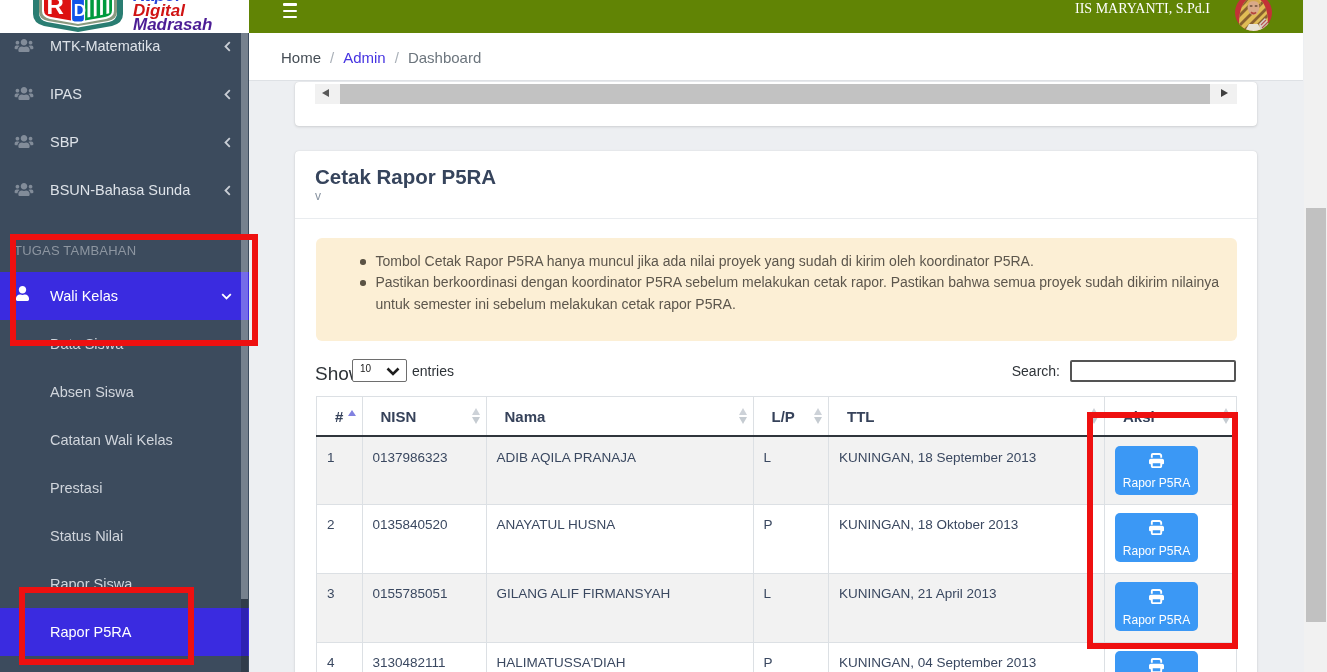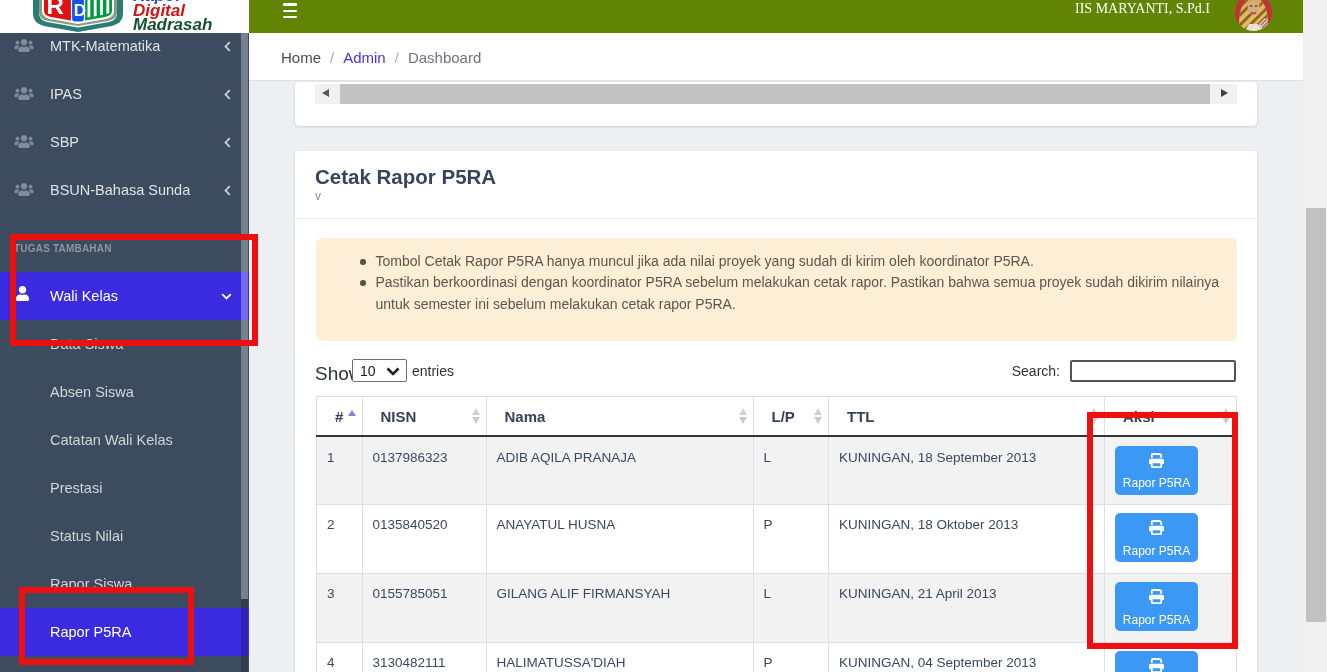--- a/index.html
+++ b/index.html
@@ -13,21 +13,21 @@
 .hbar { position:absolute; left:34px; width:14.3px; height:2.7px; background:#fff; border-radius:1px; }
 #username { right:93px; top:0; height:18px; line-height:18px; color:#fff; font-size:14px; }
 
 
 #sidebar { left:0; top:33px; width:249px; height:639px; background:#3c4b5d; }
 .mitem { position:absolute; left:0; width:249px; height:48px;text-align:right; }
 .mtext { position:absolute; left:50px; top:50%; transform:translateY(-50%); font-size:14.5px; color:#dde2e8; white-space:nowrap; }
 .subtext { color:#d0d5dc; }
 .activerow { background:#3a2be0; }
 .activerow .mtext { color:#fff; }
-.navhdr { position:absolute; left:14px; top:210px; font-size:10px; font-weight:bold; color:#8d96a1; letter-spacing:0.2px; }
+.navhdr { position:absolute; left:14px; top:210px; font-size:13px; font-weight:normal; color:#8d96a1; letter-spacing:0.2px; }
 #sthumb { left:240.5px; top:33px; width:7px; height:566px; background:rgba(255,255,255,0.30); }
 #strack { left:240.5px; top:599px; width:7px; height:73px; background:rgba(0,0,0,0.20); }
 
 
 #bcrumb { left:249px; top:33px; width:1054px; height:48px; background:#fff; border-bottom:1px solid #dee1e5;padding-left:22px; }
 #bctext { position:absolute; left:32px; top:16px; font-size:15px; color:#454d55; }
 #bctext .sep { color:#a9b0b8; padding:0 9px; }
 #bctext .lnk { color:#4634e1; }
 #bctext .mut { color:#6c757d; }
 
@@ -51,21 +51,21 @@
 #cdivider { left:295px; top:218px; width:962px; height:1px; background:#e9ecef; }
 
 #ybox { left:316px; top:238px; width:921px; height:103px; background:#fcefd5; border-radius:6px; }
 #ytext { position:absolute; left:375.5px; top:251px; width:845px; font-size:14px; line-height:21.3px; color:#5c564c; }
 .bullet { position:relative; }
 .bullet:before { content:""; position:absolute; left:-15.5px; top:8px; width:5.5px; height:5.5px; border-radius:50%; background:#5a5244; }
 
 
 #showlbl { left:315px; top:363px; font-size:19px; color:#2e3338; }
 #selbox { left:352px; top:359px; width:54.5px; height:23px; background:#fff; border:1px solid #6e6e6e; border-radius:2px; }
-#sel10 { position:absolute; left:7px; top:2.5px; font-size:14px; color:#1a1a1a; }
+#sel10 { position:absolute; left:7px; top:2.5px; font-size:10px; color:#1a1a1a; }
 #entlbl { left:412px; top:363px; font-size:14px; color:#2e3338; }
 #searchlbl { left:960px; top:363px; width:100px; text-align:right; font-size:14px; color:#2e3338; }
 #searchbox { left:1070px; top:359.5px; width:166px; height:22px; background:#fff; border:2px solid #545454; border-radius:2px; }
 
 
 #dtable { position:absolute; left:316px; top:396px; border-collapse:collapse; table-layout:fixed; }
 #dtable th, #dtable td { border:1px solid #dce0e4; vertical-align:top; overflow:hidden; white-space:nowrap; }
 #dtable th { height:39.5px; font-size:15px; font-weight:bold; color:#36425a; text-align:left; padding:0 0 0 18px; vertical-align:middle; border-bottom:2.5px solid #2f353c; position:relative; background:#fff; }
 #dtable td { font-size:13.5px; color:#3a4860; padding:11.5px 0 0 10px; line-height:17px; background:#fff; }
 #dtable tr.odd td { background:#f2f2f2; }
@@ -103,21 +103,21 @@
   <path d="M81 0 V20.5 Q81 25.5 74 27 L54 30.5 V0 Z" fill="#009a3e"></path>
   <path d="M56.5 2 L59.3 2 L59.3 27 L56.5 27.5 Z M62.8 2 L65.6 2 L65.6 26 L62.8 26.5 Z M69.1 2 L71.9 2 L71.9 24.7 L69.1 25.3 Z M75.4 2 L78.2 2 L78.2 23.2 L75.4 23.9 Z" fill="#fff"></path>
   <rect x="40.5" y="0" width="13" height="32" rx="3" fill="#1253e8"></rect>
   <rect x="40.5" y="0" width="13" height="32" rx="3" fill="none" stroke="#fff" stroke-width="1.2"></rect>
   <text x="15.5" y="24" font-family="Liberation Sans" font-size="24" font-weight="bold" fill="#fff">R</text>
   <text x="42.7" y="26" font-family="Liberation Sans" font-size="17" font-weight="bold" fill="#fff">D</text>
 </svg>
 <div class="abs" style="left:133px; top:-10.7px; z-index:2; font-size:17px; font-weight:bold; font-style:italic; line-height:14.4px; white-space:nowrap;">
   <span style="color:#2947d8;">Rapor</span><br>
   <span style="color:#d01414;">Digital</span><br>
-  <span style="color:#14532d;margin-top:29px;">Madrasah</span>
+  <span style="color:#4c1d95;margin-top:29px;">Madrasah</span>
 </div>
 
 <svg class="abs" style="left:1234.5px; top:-6px; z-index:2;" width="37" height="37" viewBox="0 0 37 37">
   <defs>
     <clipPath id="av">
         <circle cx="18.5" cy="18.5" r="18.5"></circle>
       </clipPath>
     <clipPath id="hij">
         <path d="M4.5 37 C2.5 20 7 3.5 18.5 3.5 C30 3.5 34.5 20 32.5 37 Z"></path>
       </clipPath>

